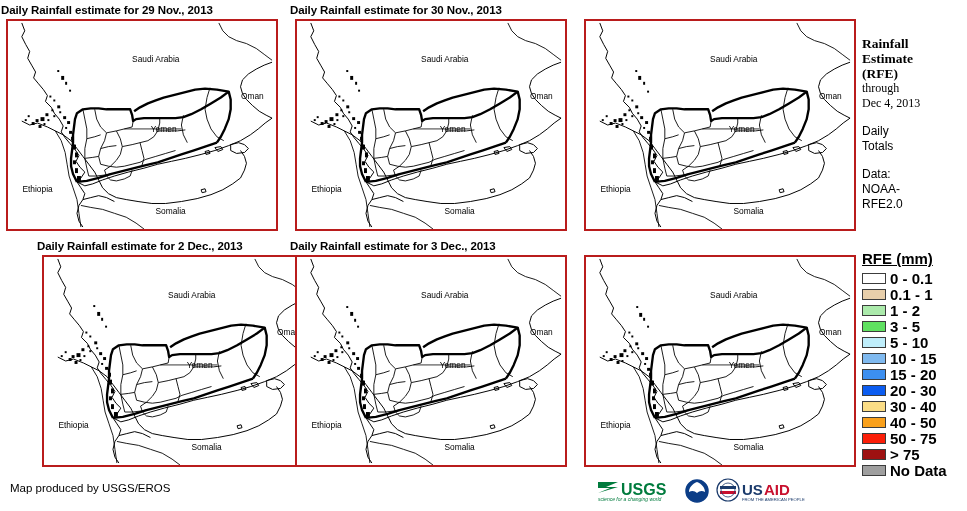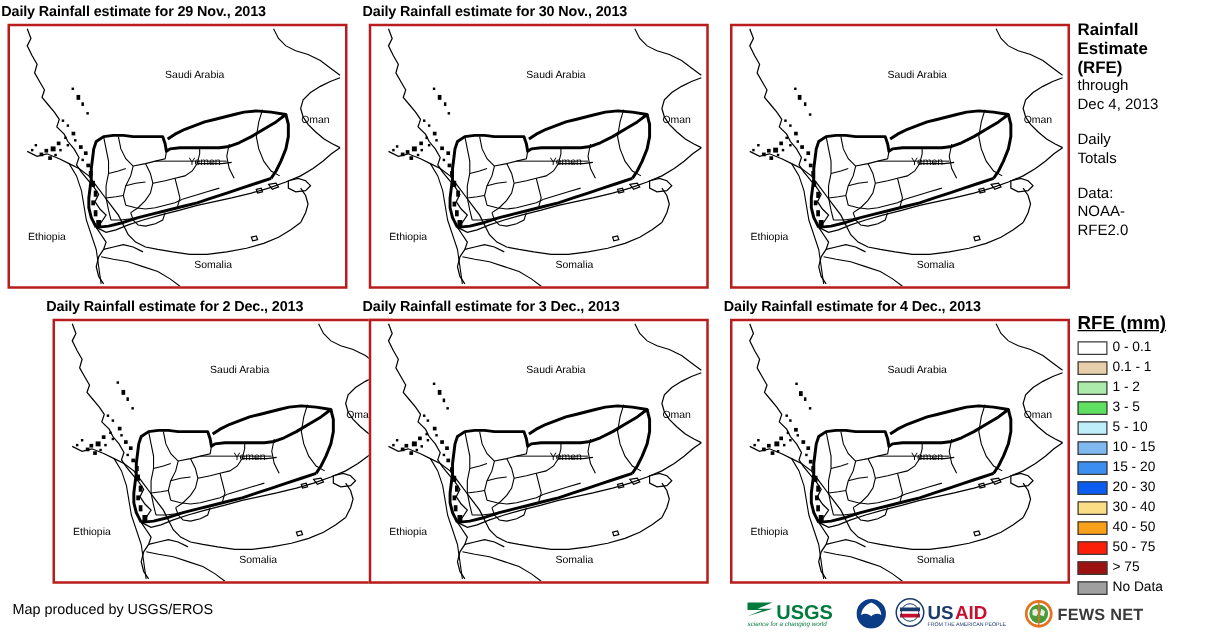--- a/index.html
+++ b/index.html
@@ -28,32 +28,33 @@
   .p2{left:289px;top:2px;}
   .p3{left:578px;top:2px;}
   .p4{left:0px;  top:238px;margin-left:36px;}
   .p5{left:289px;top:238px;}
   .p6{left:578px;top:238px;}
 
   
   #right-col{position:absolute;left:862px;top:0;width:105px;height:470px;}
   #rfe-heading{
     font-size:13.5px;font-weight:bold;line-height:15px;
-    padding-top:16px;
+    padding-top:36px;
+    font-family:Liberation Serif, serif;
   }
   #rfe-sub{font-size:12px;line-height:15px;font-weight:normal;}
   .rc-block{font-size:12px;line-height:15px;margin-top:13px;}
   #legend{position:absolute;left:0;top:250px;width:105px;}
   #legend-title{font-size:15px;font-weight:bold;margin-bottom:3px;text-decoration:underline;}
   .legend-row{display:flex;align-items:center;height:16px;}
   .swatch{
     width:24px;height:11px;border:1px solid #3c3c3c;
     box-sizing:border-box;margin-right:4px;flex:none;
   }
-  .legend-label{font-size:11px;line-height:11px;white-space:nowrap;}
+  .legend-label{font-size:15px;line-height:11px;white-space:nowrap;font-weight:bold;}
 
   
   #credit{
     position:absolute;left:10px;top:482px;
     font-size:11.5px;color:#000;white-space:nowrap;text-align:right;
   }
   #logos{
     position:absolute;left:596px;top:474px;height:34px;
     display:flex;align-items:center;gap:7px;
   }
@@ -597,21 +598,20 @@
           <text x="248" y="79" text-anchor="middle">Oman</text>
           <text x="158" y="113" text-anchor="middle">Yemen</text>
           <text x="30" y="174" text-anchor="middle">Ethiopia</text>
           <text x="165" y="197" text-anchor="middle">Somalia</text>
         </g>
       </svg>
     </div>
   </div>
 
   <div class="panel p6">
-    <div class="panel-title">Daily Rainfall estimate for 4 Dec., 2013</div>
     <div class="panel-frame">
       <svg viewBox="0 0 272 212" preserveAspectRatio="none">
         <g class="coast" fill="none" stroke="#000" stroke-width="1">
 
           <path d="M14,2 L17,10 L14,16 L18,24 L22,31 L20,38 L24,45 L28,52 L26,58 L31,64 L36,70 L40,76 L38,82 L44,88 L47,94 L52,100 L56,107 L54,113 L58,119 L63,125 L68,131 L72,137 L69,143 L73,149 L78,154 L74,160 L70,164"></path>
 
           <path d="M70,164 L78,168 L86,166 L96,162 L108,158 L122,154 L138,150 L152,146 L166,143 L180,140 L196,136 L210,132 L224,127 L236,122 L246,116 L254,110 L261,104 L268,99"></path>
 
           <path d="M268,99 L262,96 L255,92 L248,86 L242,80 L238,74 L236,67 L238,60 L244,54 L252,49 L260,45 L268,42"></path>
 
@@ -818,23 +818,14 @@
       <circle cx="12" cy="12" r="11" fill="#ffffff" stroke="#1a3a6b" stroke-width="1.2"></circle>
       <rect x="4" y="8" width="16" height="3" fill="#1a3a6b"></rect>
       <rect x="4" y="13" width="16" height="3" fill="#c8102e"></rect>
       <circle cx="12" cy="12" r="7" fill="none" stroke="#1a3a6b" stroke-width="0.8"></circle>
       <text x="26" y="17" font-family="Liberation Sans, sans-serif" font-size="15" font-weight="bold" fill="#1a3a6b">US</text>
       <text x="48" y="17" font-family="Liberation Sans, sans-serif" font-size="15" font-weight="bold" fill="#c8102e">AID</text>
       <text x="26" y="23" font-family="Liberation Sans, sans-serif" font-size="4.2" fill="#1a3a6b">FROM THE AMERICAN PEOPLE</text>
     </svg>
   </div>
 
-  <div class="logo">
-    <svg width="24" height="24" viewBox="0 0 24 24">
-      <circle cx="12" cy="12" r="10" fill="none" stroke="#e37222" stroke-width="2.2"></circle>
-      <circle cx="12" cy="12" r="7.5" fill="#4a9b3c"></circle>
-      <path d="M7,9 L10,8 L12,11 L10,14 L7,13 Z M14,8 L17,10 L16,14 L13,13 Z" fill="#ffffff" opacity="0.85"></path>
-      <path d="M12,2 L12,22" stroke="#e37222" stroke-width="1.4" opacity="0.9"></path>
-    </svg>
-    <span class="fews-text">FEWS NET</span>
-  </div>
 
 </div>
 
 </body></html>

